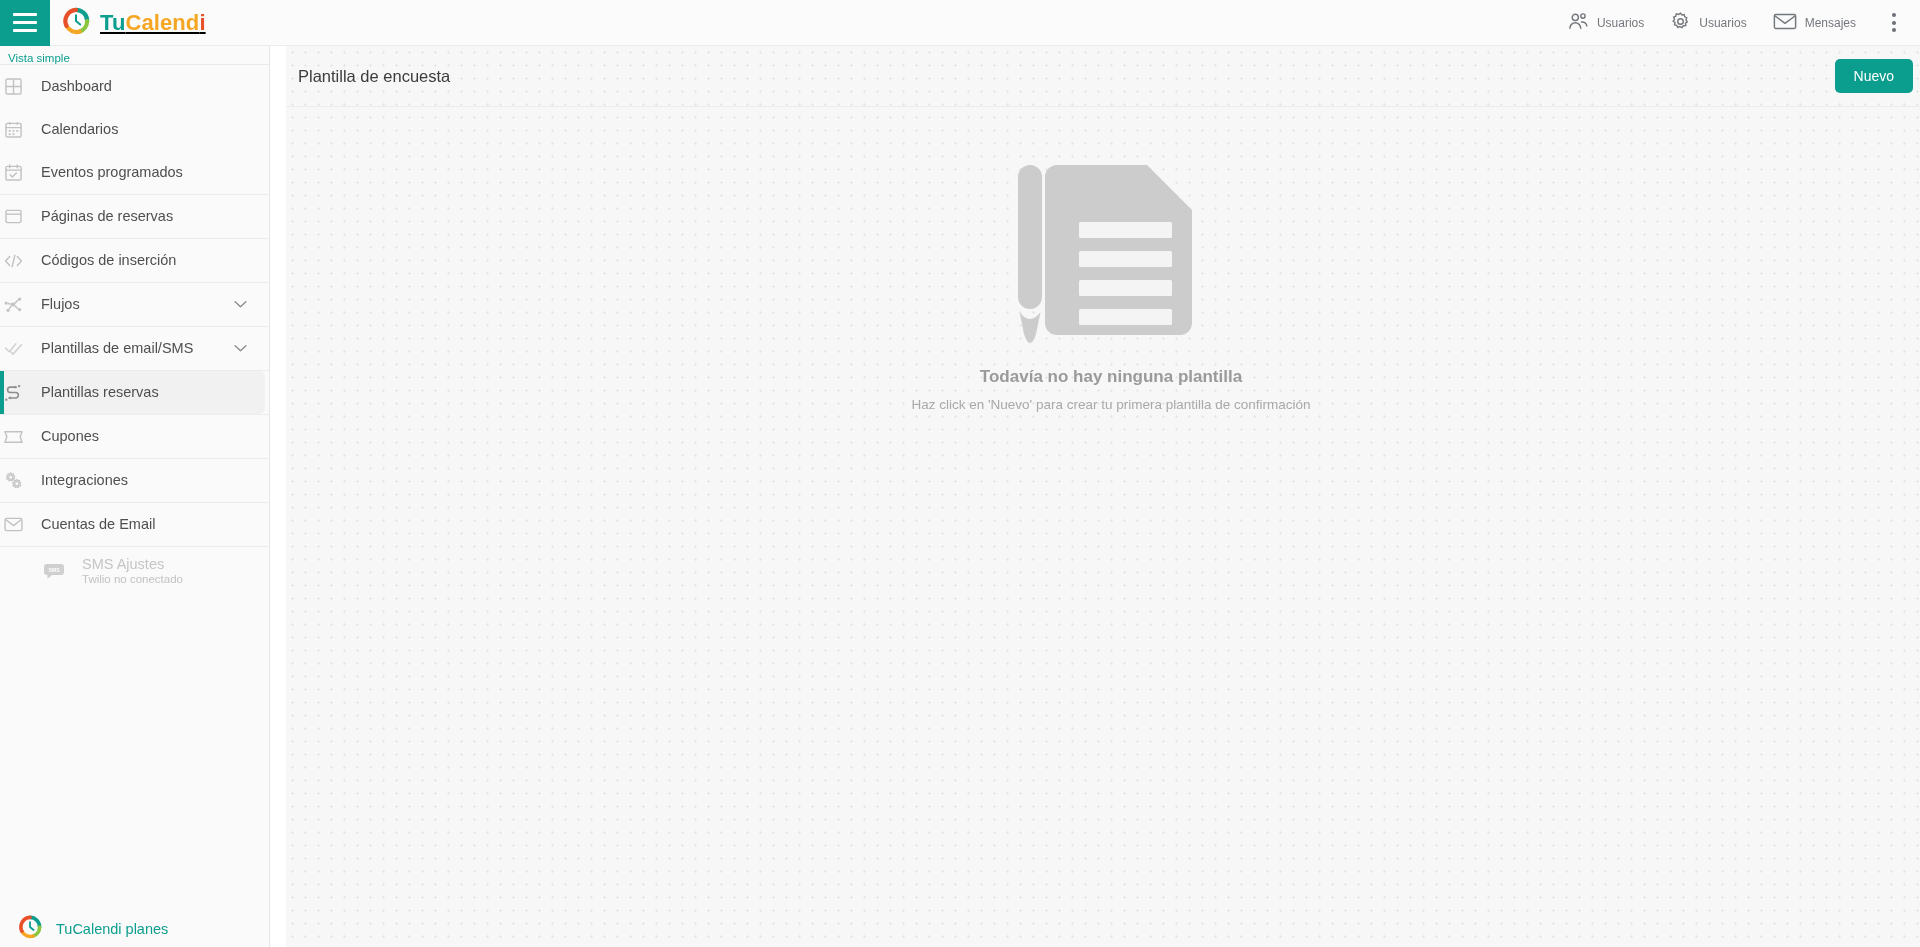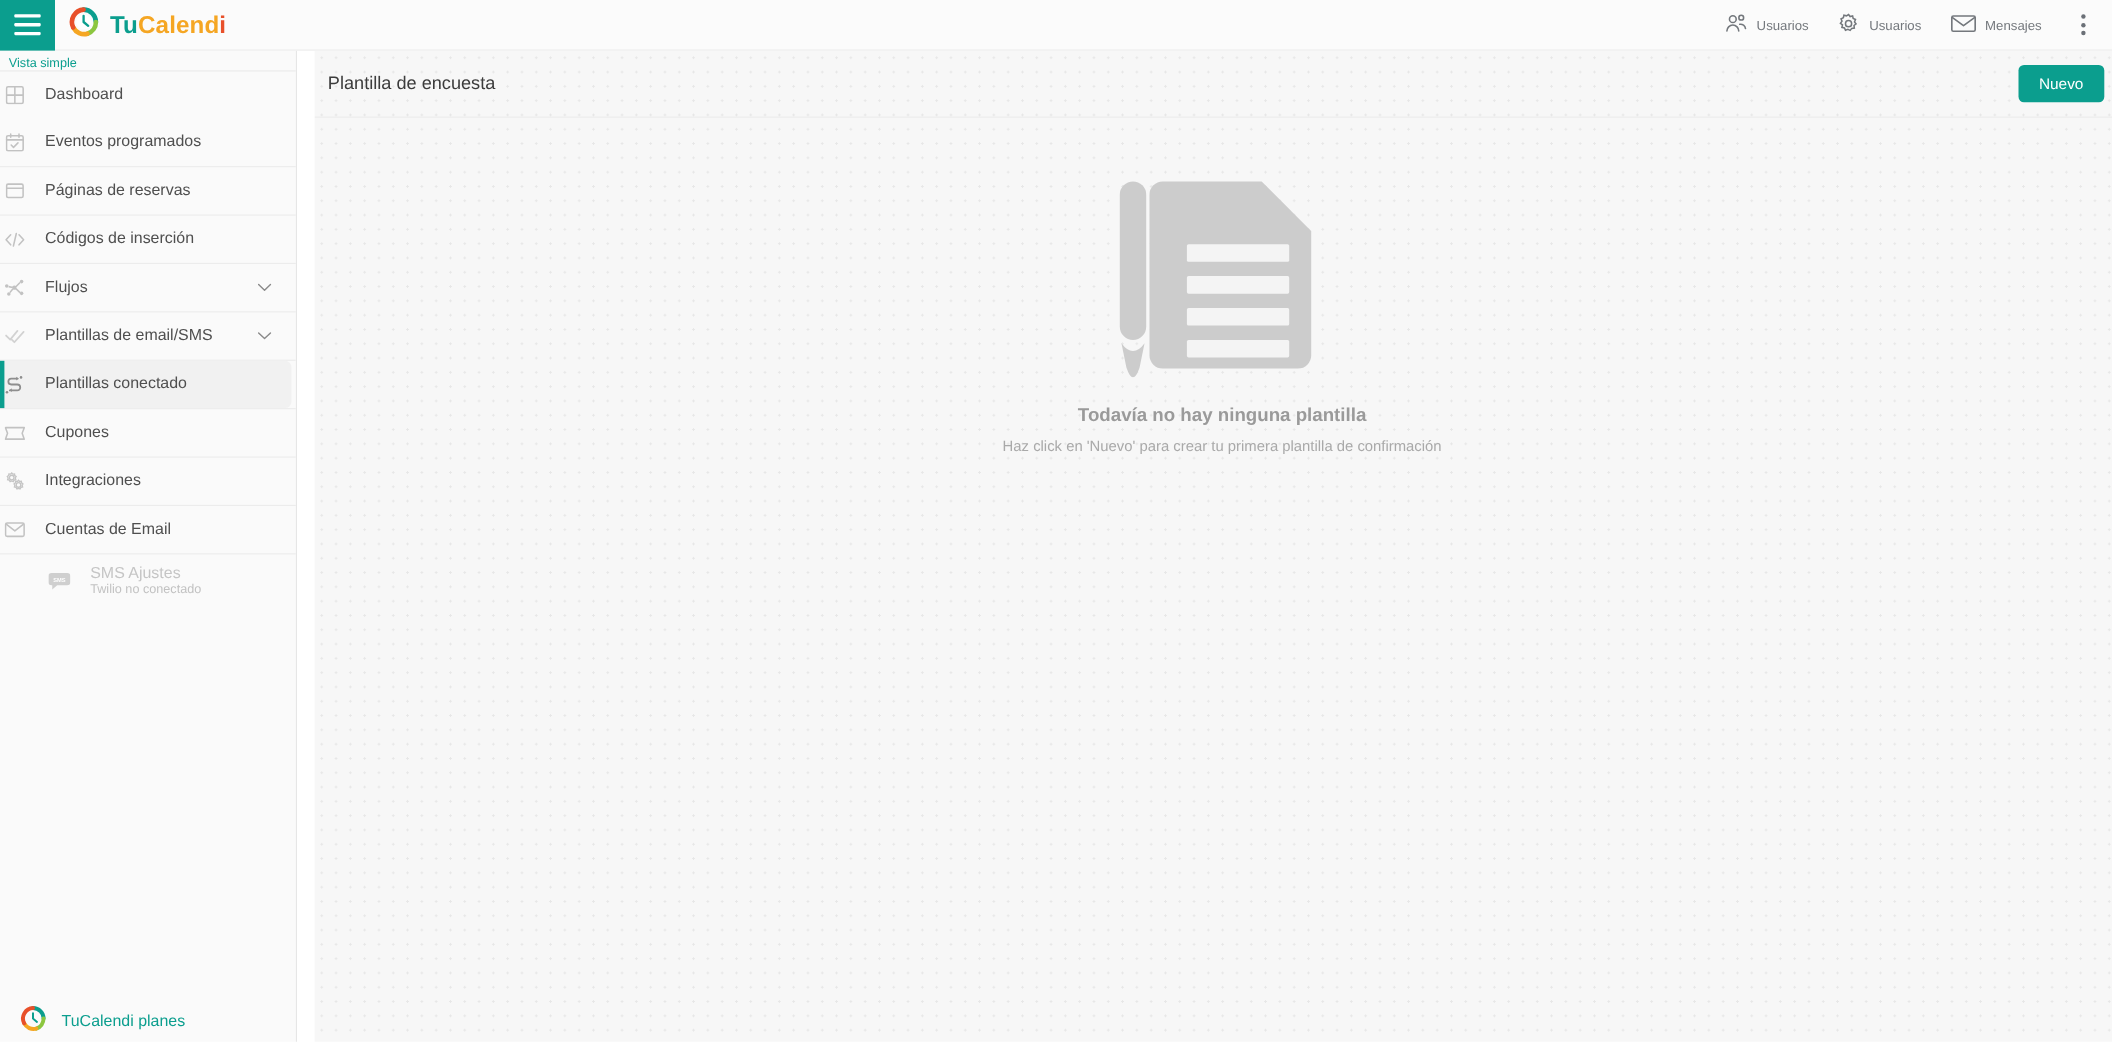--- a/index.html
+++ b/index.html
@@ -26,21 +26,21 @@
     display: flex; flex-direction: column;
     align-items: center; justify-content: center;
     gap: 5px; cursor: pointer; flex: 0 0 auto;
   }
   .hamburger-box span {
     display: block; width: 24px; height: 3px;
     background: #ffffff; border-radius: 1px;
   }
   .brand {
     display: flex; align-items: center; gap: 10px;
-    margin-left: 12px; cursor: pointer;
+    margin-left: 12px; cursor: pointer; text-decoration: underline;
   }
   .brand-text {
     font-size: 22px; font-weight: bold; letter-spacing: .1px;
   }
   .brand-text .t1 { color: #0b9e8e; }
   .brand-text .t2 { color: #f5a623; }
   .brand-text .t3 { color: #e8502a; }
 
   .top-actions {
     margin-left: auto; display: flex; align-items: center;
@@ -264,20 +264,36 @@
     <div class="nav-item">
       <span class="ico">
         <svg width="17" height="17" viewBox="0 0 18 18" fill="none" stroke="#c2c2c2" stroke-width="1.5">
           <rect x="1" y="1" width="16" height="16" rx="1.5"></rect>
             <path d="M9 1v16M1 9h16"></path>
         </svg>
       </span>
       <span class="label">Dashboard</span>
     </div>
 
+    <div class="nav-item">
+      <span class="ico">
+        <svg width="17" height="17" viewBox="0 0 18 18" fill="none" stroke="#c2c2c2" stroke-width="1.5">
+          <rect x="1" y="2.5" width="16" height="14.5" rx="1.5"></rect>
+            <path d="M1 7h16M5 1v3M13 1v3"></path>
+          <g fill="#c2c2c2" stroke="none">
+              <rect x="4" y="9.5" width="2" height="2"></rect>
+              <rect x="8" y="9.5" width="2" height="2"></rect>
+              <rect x="12" y="9.5" width="2" height="2"></rect>
+              <rect x="4" y="13" width="2" height="2"></rect>
+              <rect x="8" y="13" width="2" height="2"></rect>
+            </g>
+        </svg>
+      </span>
+      <span class="label">Calendarios</span>
+    </div>
 
     <div class="nav-item">
       <span class="ico">
         <svg width="17" height="17" viewBox="0 0 18 18" fill="none" stroke="#c2c2c2" stroke-width="1.5" stroke-linecap="round" stroke-linejoin="round">
           <rect x="1" y="2.5" width="16" height="14.5" rx="1.5"></rect>
             <path d="M1 6.5h16M5 1v3M13 1v3M5.5 11.5l2.2 2.2 4.3-4.3"></path>
         </svg>
       </span>
       <span class="label">Eventos programados</span>
     </div>
@@ -348,21 +364,21 @@
     <div class="nav-item active">
       <span class="ico">
         <svg width="18" height="18" viewBox="0 0 20 20" fill="none" stroke="#8e8e8e" stroke-width="1.8" stroke-linecap="round" stroke-linejoin="round">
           <path d="M13.5 3.5 H7 a3 3 0 0 0 0 6 h6 a3 3 0 0 1 0 6 H5.5"></path>
           <path d="M12 1.6 L14.2 3.5 L12 5.4" fill="#8e8e8e" stroke="none"></path>
           <path d="M7.4 13.2 L5.2 15.2 L7.4 17.1" fill="#8e8e8e" stroke="none"></path>
           <circle cx="16.8" cy="2.3" r="1.3" fill="#8e8e8e" stroke="none"></circle>
           <circle cx="2.6" cy="17.4" r="1.3" fill="#8e8e8e" stroke="none"></circle>
         </svg>
       </span>
-      <span class="label">Plantillas conectado</span>
+      <span class="label">Plantillas reservas</span>
     </div>
 
     <div class="nav-sep"></div>
 
     <div class="nav-item">
       <span class="ico">
         <svg width="19" height="14" viewBox="0 0 20 14" fill="none" stroke="#c2c2c2" stroke-width="1.5" stroke-linejoin="round">
           <path d="M1 1.5 H19 l-2 5.3 2 5.7 H1 l2-5.7 z"></path>
         </svg>
       </span>

